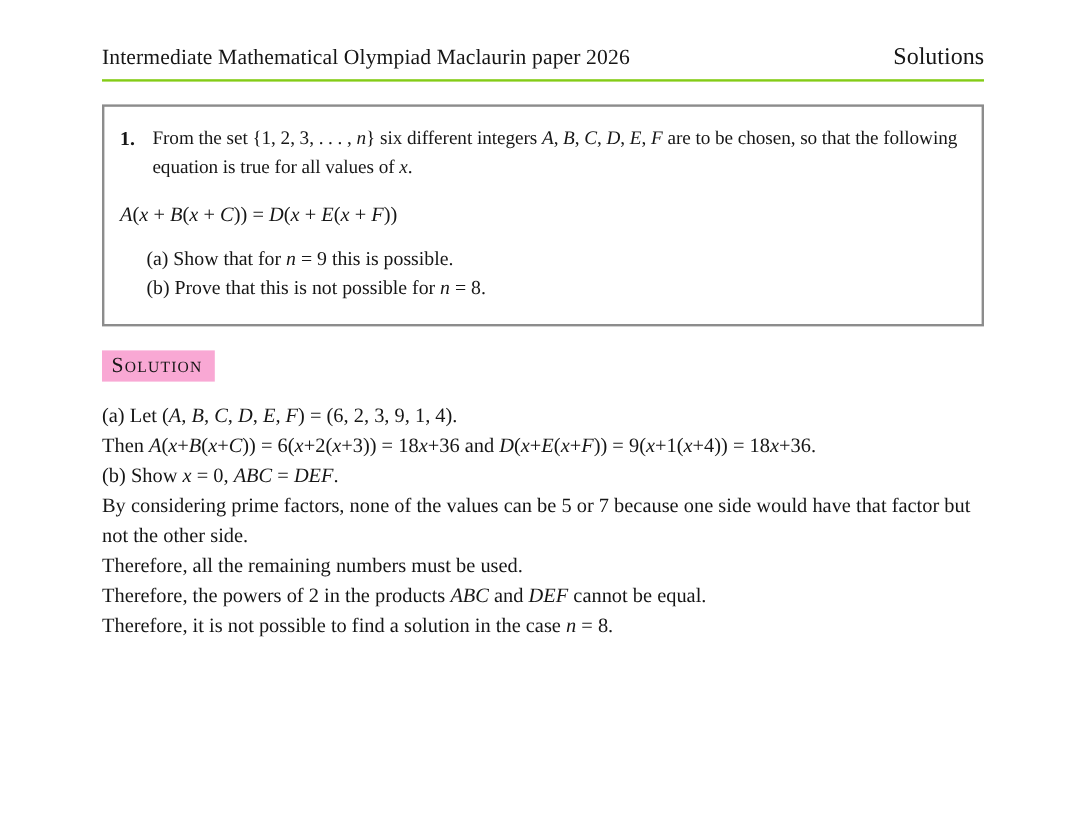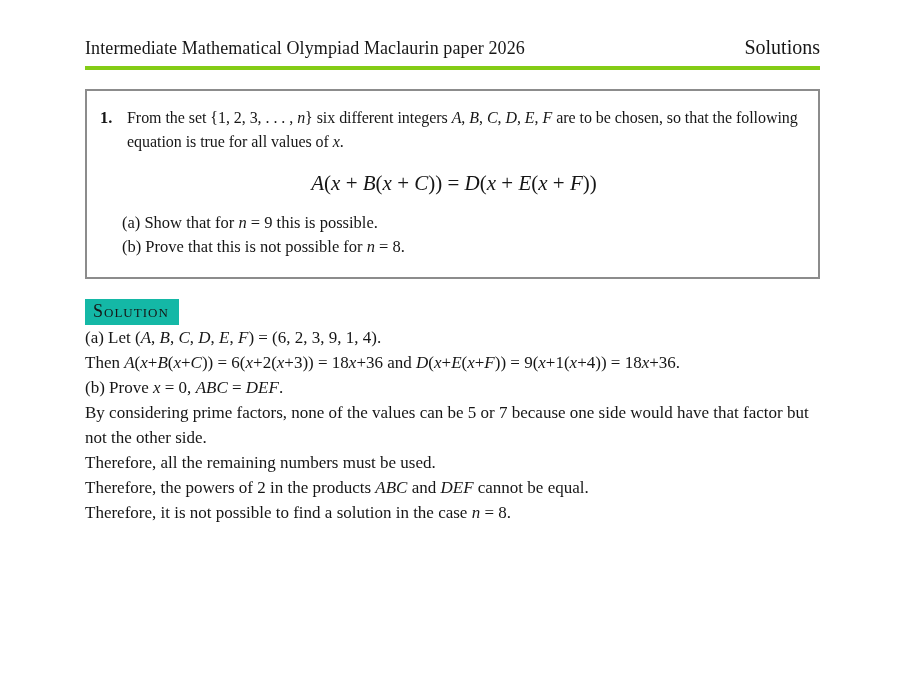--- a/index.html
+++ b/index.html
@@ -6,46 +6,46 @@
   html,body{margin:0;padding:0;}
   body{
     width:905px;height:679px;overflow:hidden;background:#ffffff;color:#161616;
     font-family:"Liberation Serif","DejaVu Serif",serif;
   }
   .page{box-sizing:border-box;width:905px;height:679px;padding:36px 85px 0 85px;}
 
   
   .hdr{
     display:flex;justify-content:space-between;align-items:baseline;
-    border-bottom:4px solid #84cc16;padding-bottom:7px;
+    border-bottom:2px solid #84cc16;padding-bottom:7px;
   }
   .hdr-title{font-size:18px;letter-spacing:0.1px;}
   .hdr-right{font-size:20px;}
 
   
   .pbox{
     margin-top:19px;border:2px solid #8c8c8c;background:#ffffff;
     padding:15px 10px 18px 13px;
   }
   .prow{display:flex;align-items:flex-start;}
   .pnum{font-weight:bold;font-size:16.5px;line-height:24px;flex:0 0 27px;width:27px;}
   .pstmt{font-size:16px;line-height:24px;letter-spacing:-0.05px;}
-  .peq{text-align:center;font-size:21px;margin:17px 0 15px 0;}
+  .peq{text-align:left;font-size:17px;margin:17px 0 15px 0;}
   .parts{margin-left:22px;font-size:16.5px;line-height:24px;}
 
   
   .badge{
-    display:inline-block;margin-top:20px;background:#14b8a6;
+    display:inline-block;margin-top:20px;background:#f9a8d4;
     padding:2px 10px 3px 8px;
   }
   .badge span{font-variant:small-caps;font-size:18px;letter-spacing:1px;}
 
   
   .para{font-size:17px;line-height:25px;max-width:735px;}
-  .para.first{}
+  .para.first{margin-top:16px;}
   i{font-style:italic;}
 </style>
 </head>
 <body>
 
 <div class="page">
 
   <header class="hdr">
     <span class="hdr-title">Intermediate Mathematical Olympiad Maclaurin paper 2026</span>
     <span class="hdr-right">Solutions</span>
@@ -62,19 +62,19 @@
       <div class="part"><span>(b) Prove that this is not possible for </span><i>n</i><span> = 8.</span></div>
     </div>
   </section>
 
   <div class="badge">
     <span>Solution</span>
   </div>
 
   <div class="para first"><span>(a) Let (</span><i>A</i><span>, </span><i>B</i><span>, </span><i>C</i><span>, </span><i>D</i><span>, </span><i>E</i><span>, </span><i>F</i><span>) = (6, 2, 3, 9, 1, 4).</span></div>
   <div class="para"><span>Then </span><i>A</i><span>(</span><i>x</i><span>+</span><i>B</i><span>(</span><i>x</i><span>+</span><i>C</i><span>)) = 6(</span><i>x</i><span>+2(</span><i>x</i><span>+3)) = 18</span><i>x</i><span>+36 and </span><i>D</i><span>(</span><i>x</i><span>+</span><i>E</i><span>(</span><i>x</i><span>+</span><i>F</i><span>)) = 9(</span><i>x</i><span>+1(</span><i>x</i><span>+4)) = 18</span><i>x</i><span>+36.</span></div>
-  <div class="para"><span>(b) Prove </span><i>x</i><span> = 0, </span><i>ABC</i><span> = </span><i>DEF</i><span>.</span></div>
+  <div class="para"><span>(b) Show </span><i>x</i><span> = 0, </span><i>ABC</i><span> = </span><i>DEF</i><span>.</span></div>
   <div class="para"><span>By considering prime factors, none of the values can be 5 or 7 because one side would have that factor but not the other side.</span></div>
   <div class="para"><span>Therefore, all the remaining numbers must be used.</span></div>
   <div class="para"><span>Therefore, the powers of 2 in the products </span><i>ABC</i><span> and </span><i>DEF</i><span> cannot be equal.</span></div>
   <div class="para"><span>Therefore, it is not possible to find a solution in the case </span><i>n</i><span> = 8.</span></div>
 
 </div>
 
 </body></html>

